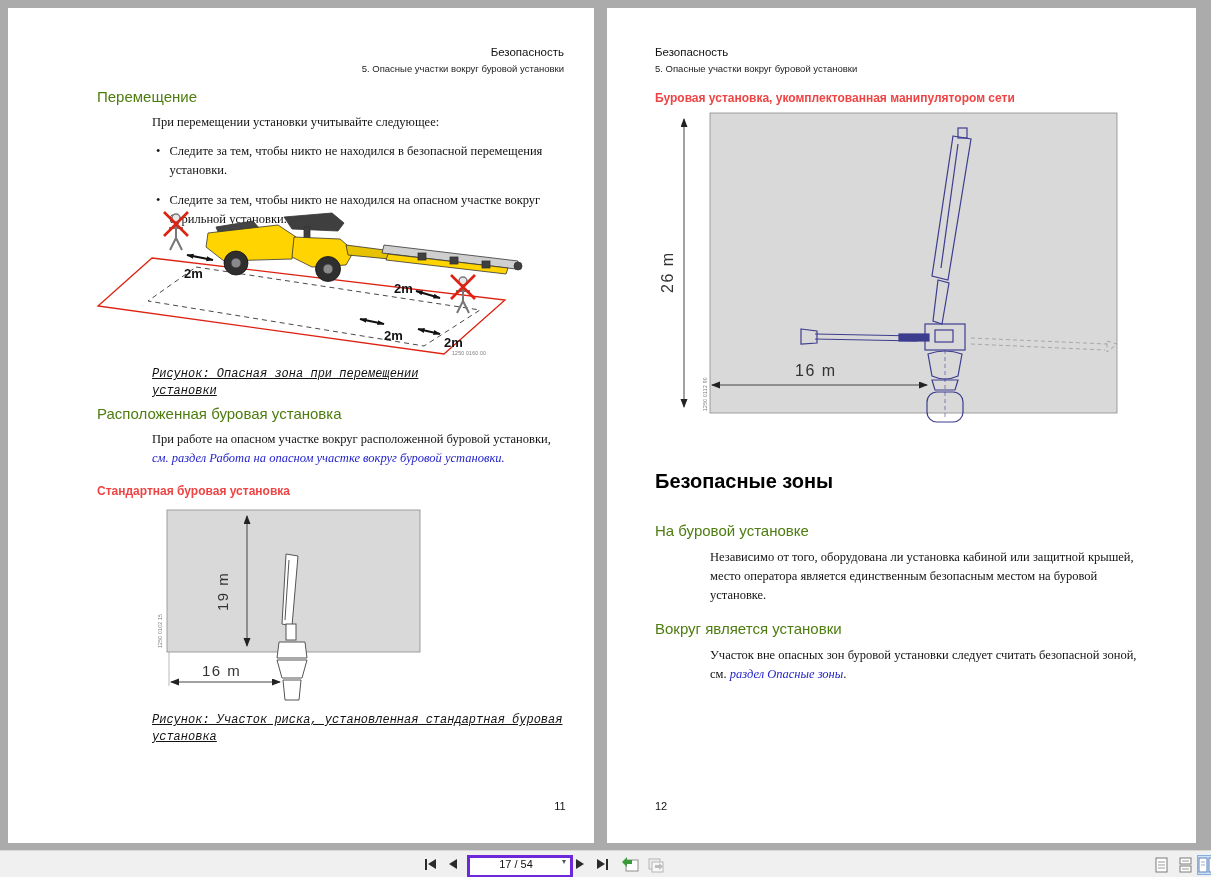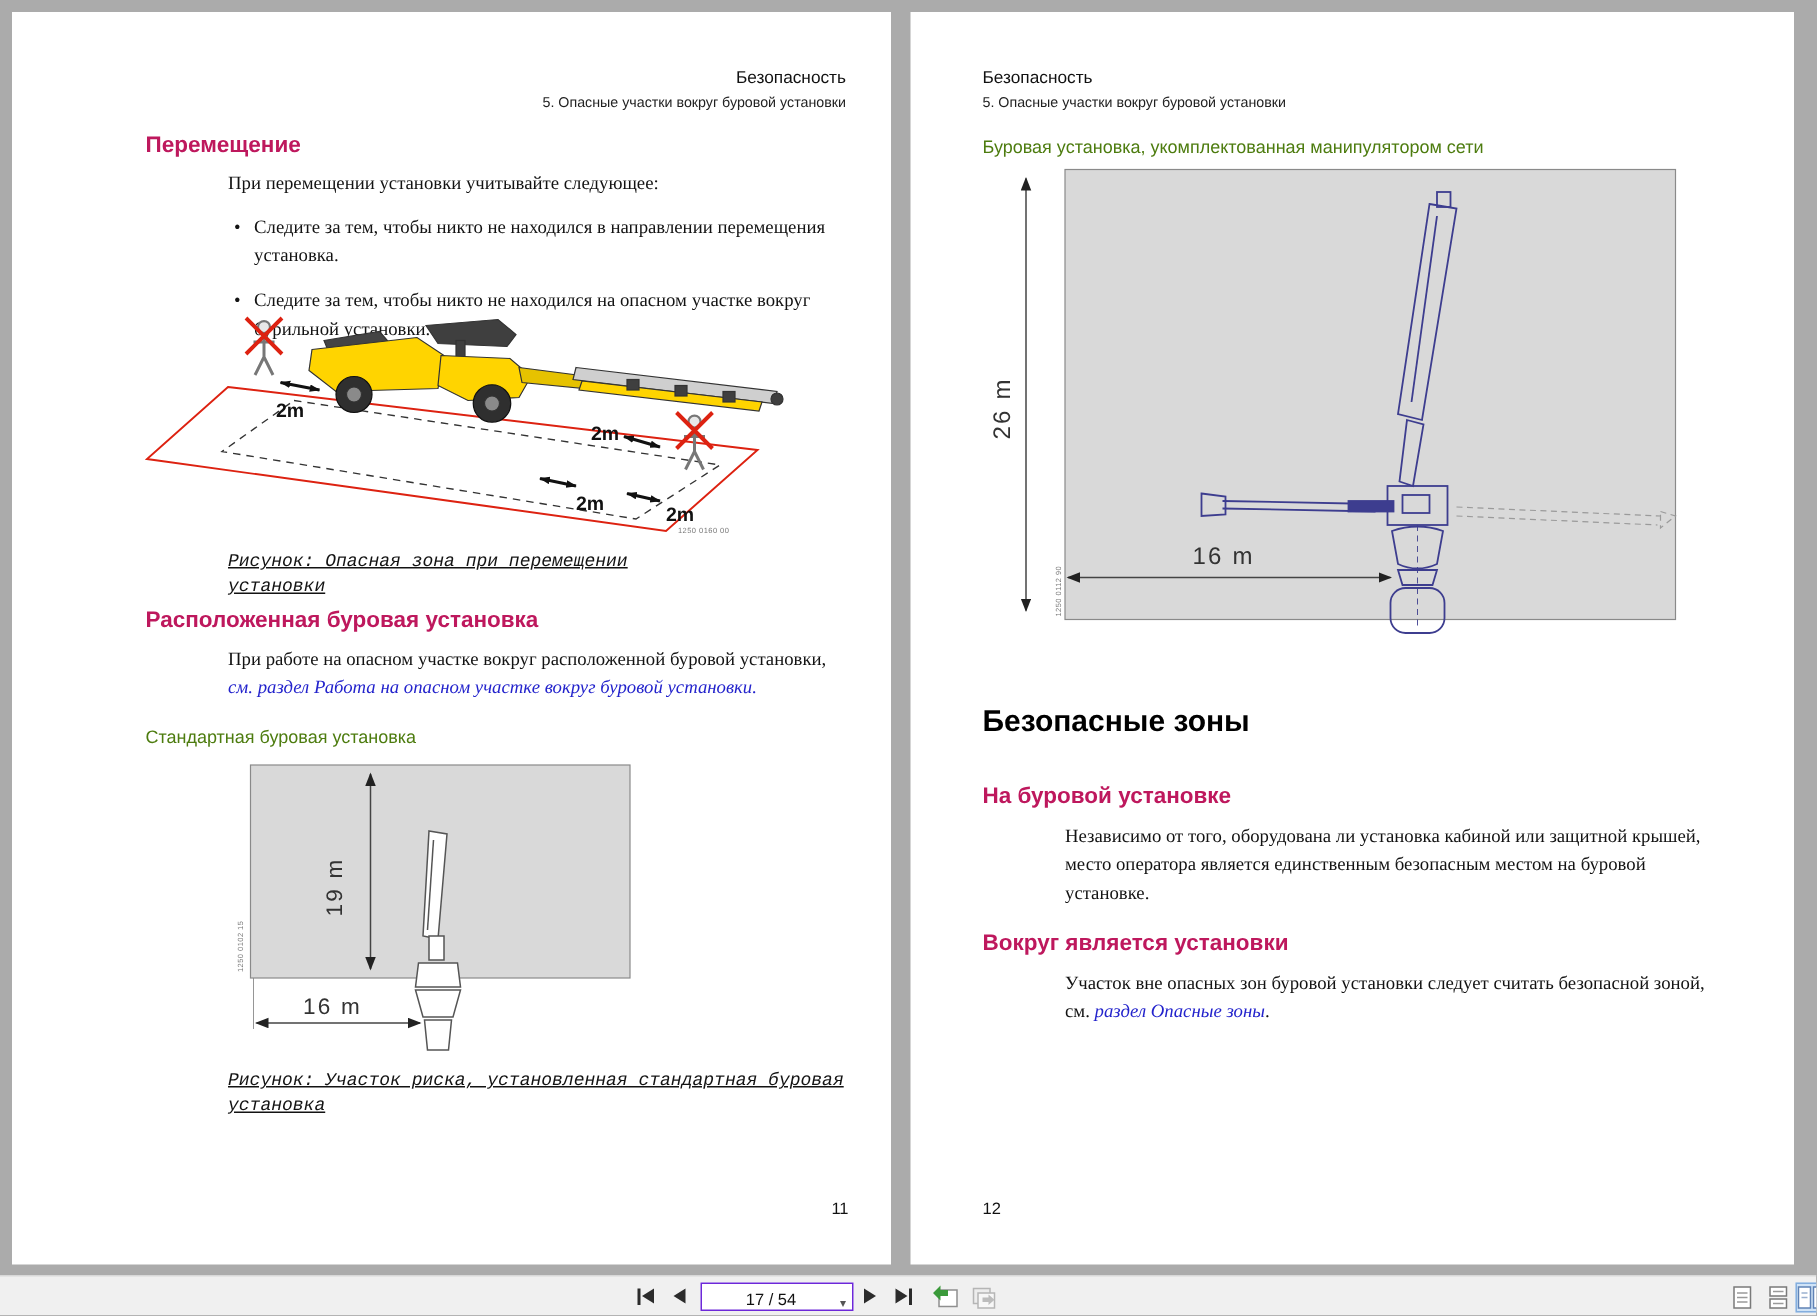--- a/index.html
+++ b/index.html
@@ -7,41 +7,41 @@
   .page{position:absolute;top:8px;height:835px;background:#fff;}
   .page-left{left:8px;width:586px;}
   .page-right{left:607px;width:589px;}
   .abs{position:absolute;}
 
   .hdr{line-height:13px;}
   .hdr-title{font-size:11.5px;font-weight:normal;color:#111;}
   .hdr-sub{font-size:9.5px;color:#222;margin-top:3px;}
 
   .h-chapter{font-size:20px;font-weight:bold;color:#000;}
-  .h-section{font-size:15px;font-weight:bold;color:#be185d;}
-  .h-minor{font-size:12px;font-weight:normal;color:#4d7c0f;}
+  .h-section{font-size:15px;font-weight:normal;color:#4d7c0f;}
+  .h-minor{font-size:12px;font-weight:bold;color:#ef4444;}
 
   .serif{font-family:"Liberation Serif",serif;font-size:12.5px;line-height:19px;color:#131313;}
   .link{color:#2323cc;font-style:italic;}
   .caption{font-family:Liberation Mono, monospace;font-size:12px;font-style:italic;text-decoration:underline;color:#131313;line-height:17px;}
   .bullet-row{display:flex;gap:9px;margin-bottom:11px;}
   .bullet-dot{line-height:19px;}
   .pagenum{font-size:11px;color:#111;}
 
   svg{display:block;}
   svg text{font-family:"Liberation Sans",sans-serif;}
   .dim-label{fill:#333;font-size:15px;letter-spacing:1.5px;}
   .code-label{fill:#777;font-size:5px;letter-spacing:.3px;}
 
   .toolbar{position:absolute;left:0;top:850px;width:1211px;height:27px;background:#f0f0f0;border-top:1px solid #d8d8d8;box-sizing:border-box;}
   .nav-btn{position:absolute;top:7px;display:flex;align-items:center;gap:1px;background:none;border:none;padding:0;margin:0;cursor:pointer;height:12px;}
   .tri-l{width:0;height:0;border-right:8px solid #2b2b2b;border-top:5px solid transparent;border-bottom:5px solid transparent;}
   .tri-r{width:0;height:0;border-left:8px solid #2b2b2b;border-top:5px solid transparent;border-bottom:5px solid transparent;}
   .vbar{width:2px;height:11px;background:#2b2b2b;}
-  .page-box{position:absolute;left:467px;top:4px;width:100px;height:17px;background:#fff;border:1px solid #6d28d9;display:flex;align-items:flex-end;box-sizing:content-box;}
+  .page-box{position:absolute;left:467px;top:4px;width:100px;height:17px;background:#fff;border:3px solid #6d28d9;display:flex;align-items:flex-start;box-sizing:content-box;}
   .page-box-text{flex:1;text-align:center;font-size:11px;color:#111;}
   .caret{font-size:8px;color:#555;padding-right:4px;line-height:8px;}
   .view-btn{position:absolute;top:5px;background:none;border:none;padding:0;margin:0;cursor:pointer;}
   .layout-btn{position:absolute;top:4px;width:22px;height:20px;display:flex;align-items:center;justify-content:center;background:none;border:1px solid transparent;padding:0;margin:0;cursor:pointer;box-sizing:border-box;}
   .layout-btn.selected{background:#cfe3f7;border:1px solid #84aede;}
 </style>
 </head>
 <body>
 
 <div class="screen">
@@ -53,21 +53,21 @@
       <div class="hdr-sub">5. Опасные участки вокруг буровой установки</div>
     </div>
 
     <div class="abs h-section" style="left:89px;top:80px">Перемещение</div>
 
     <div class="abs serif" style="left:144px;top:105px;width:420px">При перемещении установки учитывайте следующее:</div>
 
     <div class="abs" style="left:148px;top:134px;width:412px">
       <div class="bullet-row">
         <span class="serif bullet-dot">•</span>
-        <span class="serif">Следите за тем, чтобы никто не находился в направлении перемещения установка.</span>
+        <span class="serif">Следите за тем, чтобы никто не находился в безопасной перемещения установки.</span>
       </div>
       <div class="bullet-row">
         <span class="serif bullet-dot">•</span>
         <span class="serif">Следите за тем, чтобы никто не находился на опасном участке вокруг бурильной установки.</span>
       </div>
     </div>
 
     <svg class="abs" style="left:80px;top:195px" width="445" height="162" viewBox="0 0 445 162">
       <defs>
         <marker id="f1m" orient="auto-start-reverse" markerUnits="userSpaceOnUse" markerWidth="8" markerHeight="6" refX="6.5" refY="2.5">

